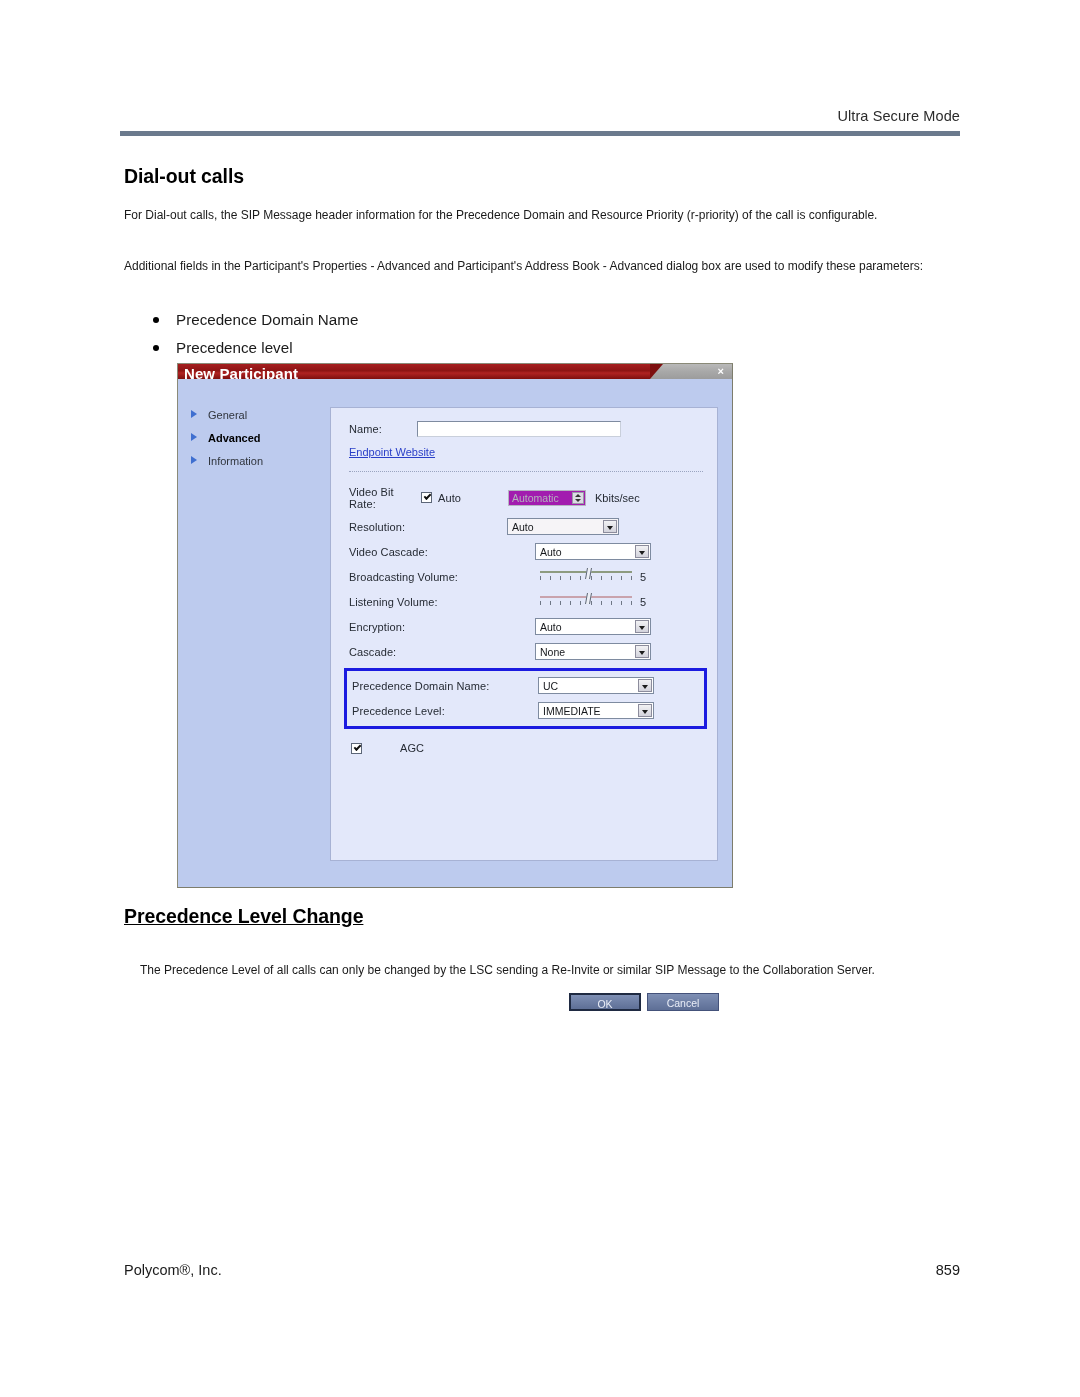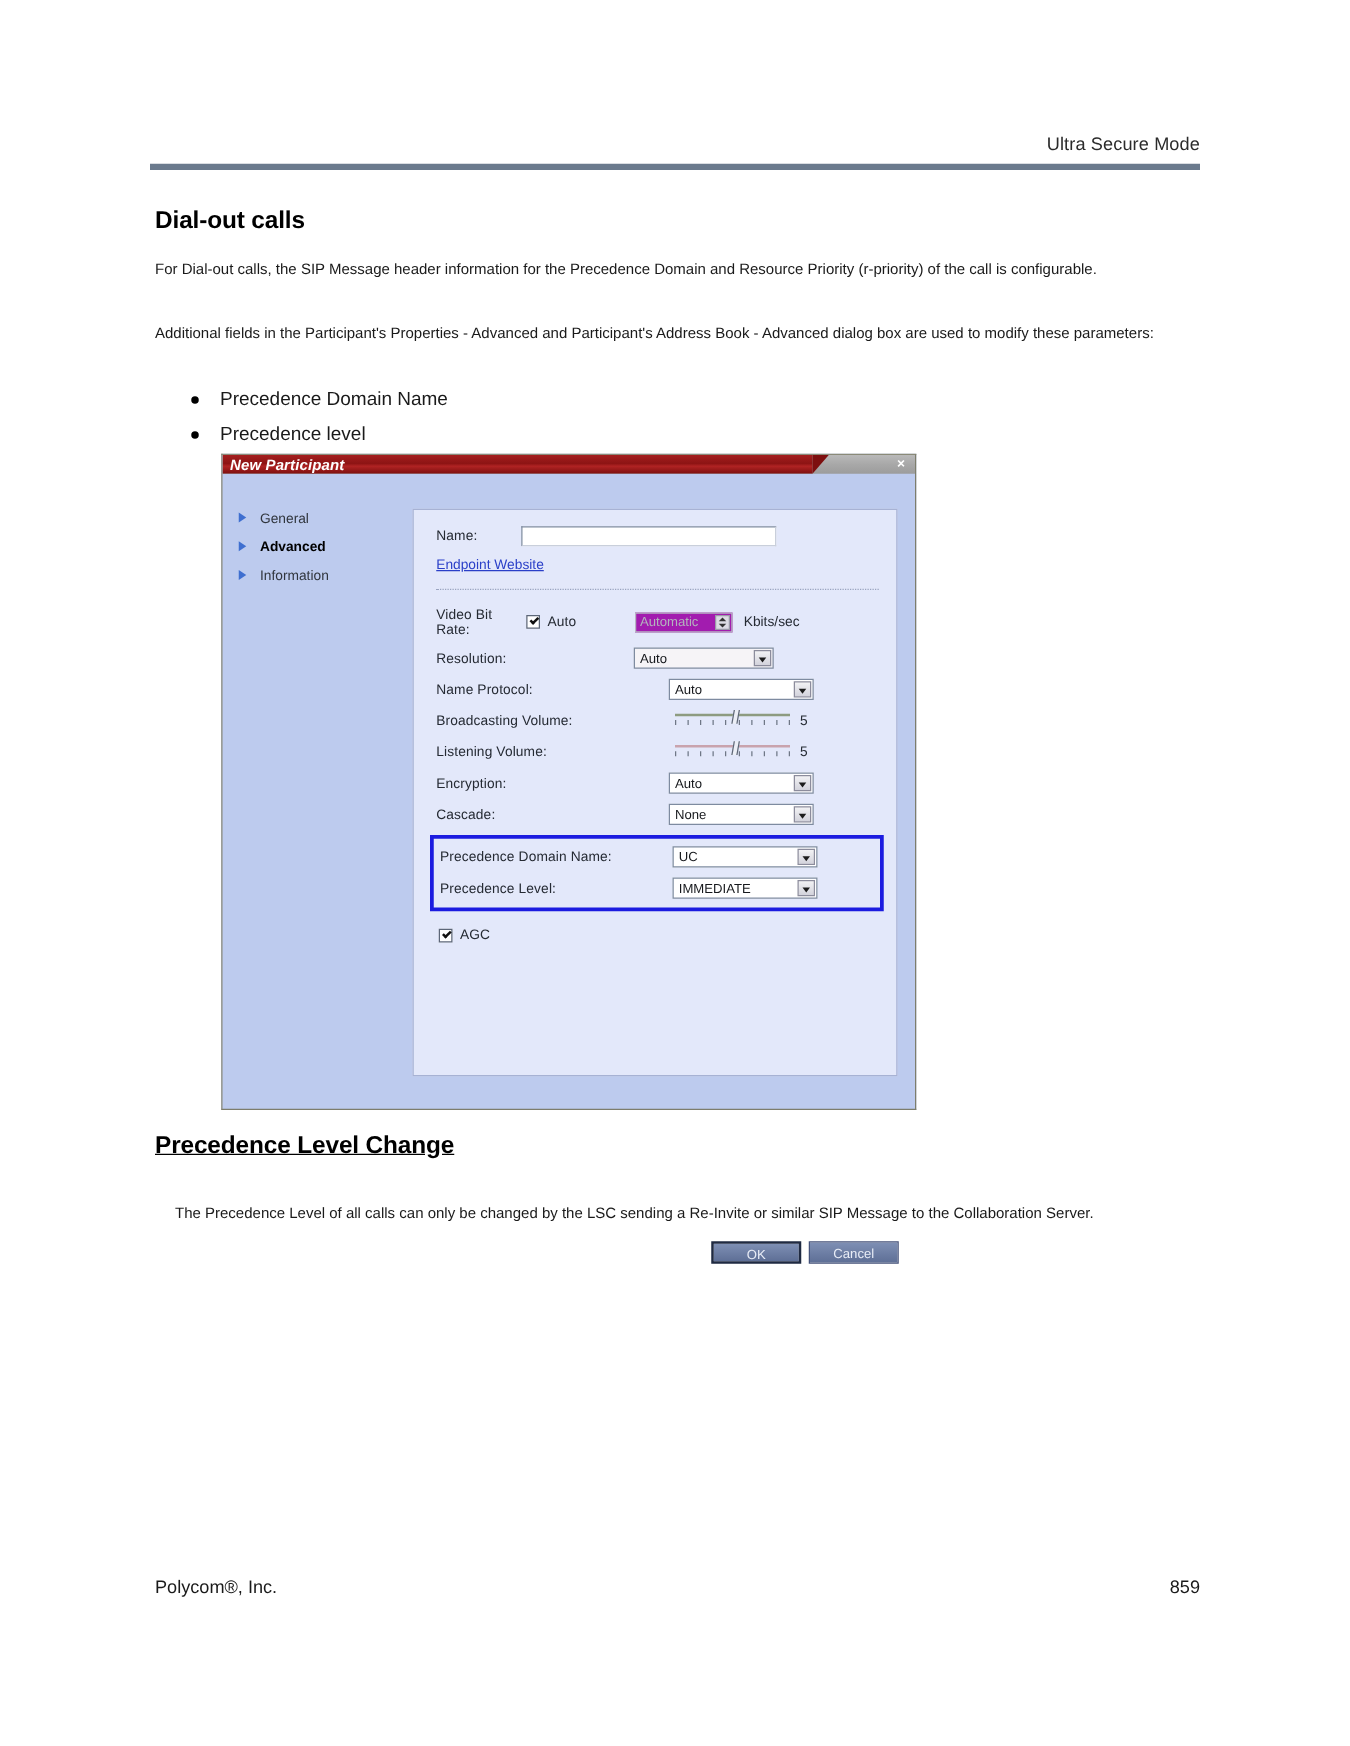--- a/index.html
+++ b/index.html
@@ -121,25 +121,24 @@
     position: absolute;
     right: -13px; top: 0;
     width: 0; height: 0;
     border-left: 13px solid #7d0f0f;
     border-bottom: 15px solid transparent;
   }
   .titlebar .title-text {
     position: absolute;
     left: 6px; top: 1px;
     color: #ffffff;
-    font-size: 12px;
+    font-size: 15px;
     font-weight: bold;
     letter-spacing: .1px;
     z-index: 3;
-    font-style: italic;
   }
   .titlebar .close-x {
     position: absolute;
     right: 8px; top: 0px;
     color: #ffffff;
     font-size: 11px;
     font-weight: bold;
     z-index: 3;
     line-height: 15px;
   }
@@ -351,20 +350,21 @@
     border: 3px solid #1b1be0;
     margin: 4px 10px 0 -5px;
     padding: 2px 0 3px 5px;
   }
 
   .agc-row {
     display: flex;
     align-items: flex-end;
     margin: 13px 0 0 2px;
     font-size: 11px;
+    gap: 32px;
   }
 
   
   .btnbar {
     position: absolute;
     right: 13px;
     bottom: 8px;
     display: flex;
     gap: 6px;
   }
@@ -447,21 +447,21 @@
 
         <div class="frow" style="margin-top:4px;">
           <span class="lbl">Resolution:</span>
           <span class="combo w-sm tint">
             <span>Auto</span>
             <span class="btn"></span>
           </span>
         </div>
 
         <div class="frow">
-          <span class="lbl">Name Protocol:</span>
+          <span class="lbl">Video Cascade:</span>
           <span class="combo w-md" style="margin-left:28px;">
             <span>Auto</span>
             <span class="btn"></span>
           </span>
         </div>
 
         <div class="frow">
           <span class="lbl">Broadcasting Volume:</span>
           <span class="slider green" style="margin-left:33px;">
             <span class="track"></span>

